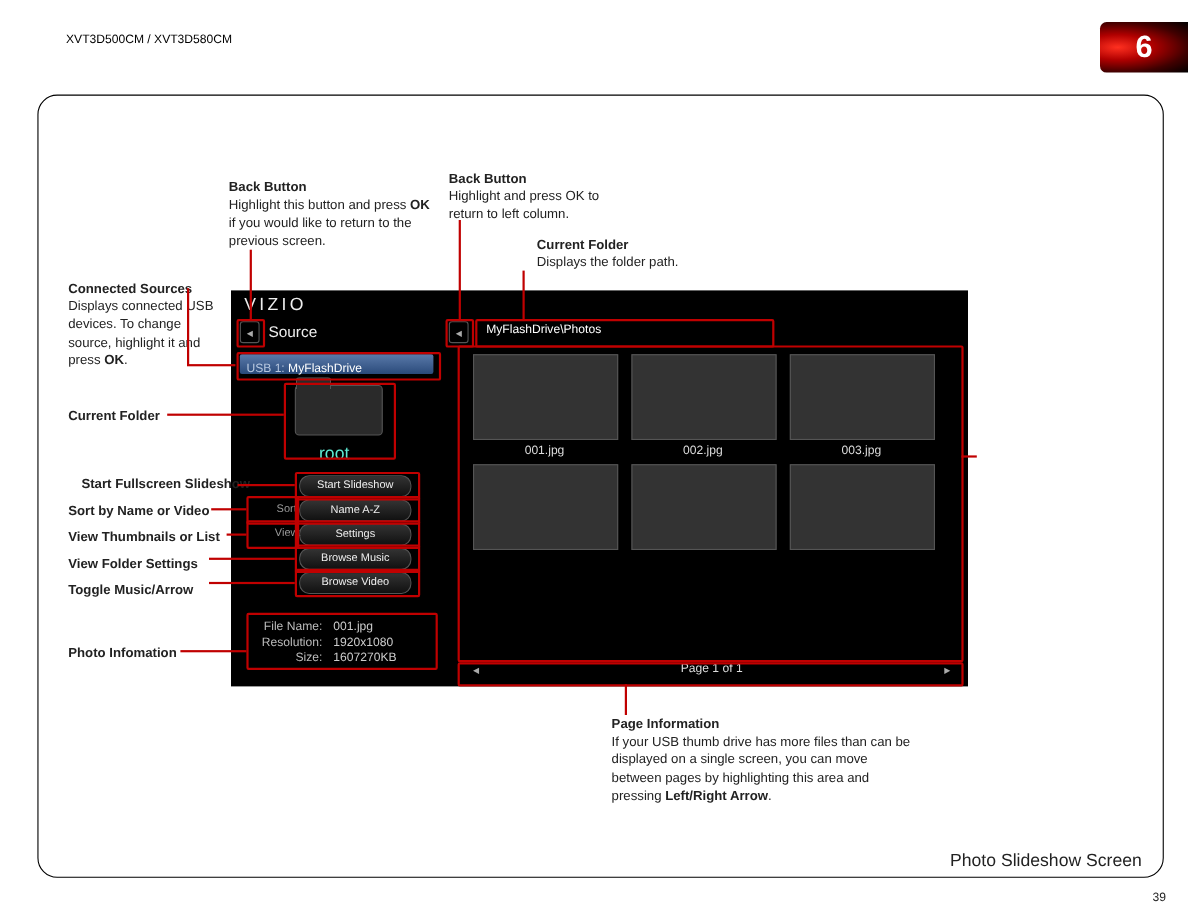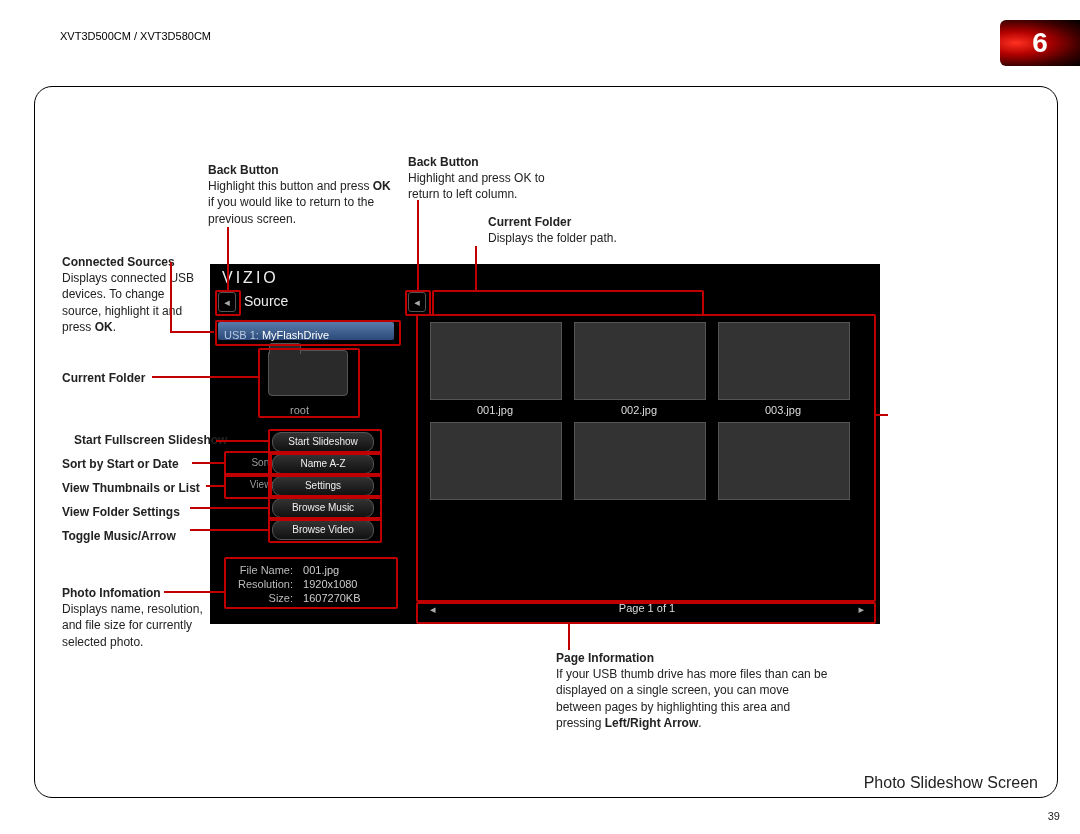--- a/index.html
+++ b/index.html
@@ -17,21 +17,21 @@
 
 .tv{position:absolute;top:264px;left:210px;width:670px;height:360px;background:#000;color:#ccc;font-size:11px}
 .tv .brand{position:absolute;top:5px;left:12px;font-size:16px;letter-spacing:3px;color:#eee}
 .tv .left-back{position:absolute;top:28px;left:8px;width:16px;height:18px;border:1px solid #555;border-radius:3px;display:flex;align-items:center;justify-content:center;color:#aaa}
 .tv .source-label{position:absolute;top:29px;left:34px;font-size:14px;color:#eee}
 .tv .source-row{position:absolute;top:58px;left:8px;width:176px;height:18px;background:linear-gradient(#5a7aaa,#2a4a7a);border-radius:2px;color:#fff;padding:7px 6px;box-sizing:border-box}
 .tv .source-row .dim{color:#b8c8e0}
 .tv .root-icon{position:absolute;top:86px;left:58px;width:78px;height:56px}
 .tv .root-icon .fold{width:78px;height:44px;background:#2a2a2a;border:1px solid #555;border-radius:4px;position:relative}
 .tv .root-icon .fold::before{content:"";position:absolute;top:-8px;left:0;width:30px;height:10px;background:#2a2a2a;border:1px solid #555;border-bottom:none;border-radius:3px 3px 0 0}
-.tv .root-label{position:absolute;top:140px;left:80px;color:#a3a3a3;font-size:11px}
+.tv .root-label{position:absolute;top:140px;left:80px;color:#5eead4;font-size:16px}
 
 .tv .opt{position:absolute;left:62px;width:100px;height:18px;border:1px solid #555;border-radius:9px;
   background:linear-gradient(#333,#111);text-align:center;line-height:17px;font-size:10px;color:#eee}
 .tv .opt-lbl{position:absolute;left:32px;width:40px;text-align:center;font-size:10px;color:#999}
 
 .tv .info{position:absolute;left:22px;bottom:18px;width:170px;height:44px;font-size:11px;color:#ccc}
 .tv .info td{padding:0 4px;white-space:nowrap}
 .tv .info .k{text-align:right;color:#bbb}
 
 
@@ -113,20 +113,21 @@
             </tr>
         <tr>
               <td class="k">Size:</td>
             <td>1607270KB</td>
             </tr>
       </tbody>
         </table>
     </div>
 
     <div class="pane-back">◂</div>
+    <div class="path">MyFlashDrive\Photos</div>
 
     <div class="thumbs">
       <div class="row">
         <div class="thumb">
             <div class="img sunset"></div>
             <div class="cap">001.jpg</div>
           </div>
         <div class="thumb">
             <div class="img snowy"></div>
             <div class="cap">002.jpg</div>
@@ -198,35 +199,34 @@
   <div class="lead v" style="top:262px;left:170px;height:70px"></div>
 
   <div class="ann" style="top:370px;left:62px;width:142px">
     <b>Current Folder</b>
   </div>
   <div class="lead h" style="top:376px;left:152px;width:106px"></div>
 
   <div class="ann" style="top:432px;left:74px;width:170px"><b>Start Fullscreen Slideshow</b></div>
   <div class="lead h" style="top:440px;left:216px;width:52px"></div>
 
-  <div class="ann" style="top:456px;left:62px;width:170px"><b>Sort by Start or Date</b></div>
+  <div class="ann" style="top:456px;left:62px;width:170px"><b>Sort by Name or Video</b></div>
   <div class="lead h" style="top:462px;left:192px;width:32px"></div>
 
   <div class="ann" style="top:480px;left:62px;width:170px"><b>View Thumbnails or List</b></div>
   <div class="lead h" style="top:485px;left:206px;width:18px"></div>
 
   <div class="ann" style="top:504px;left:62px;width:170px"><b>View Folder Settings</b></div>
   <div class="lead h" style="top:507px;left:190px;width:78px"></div>
 
   <div class="ann" style="top:528px;left:62px;width:170px"><b>Toggle Music/Arrow</b></div>
   <div class="lead h" style="top:529px;left:190px;width:78px"></div>
 
   <div class="ann" style="top:585px;left:62px;width:150px">
     <b>Photo Infomation</b><br>
-    <span>Displays name, resolution, and file size for currently selected photo.</span>
   </div>
   <div class="lead h" style="top:591px;left:164px;width:60px"></div>
 
   <div class="lead h" style="top:414px;left:874px;width:14px"></div>
 
   <div class="ann" style="top:650px;left:556px;width:280px">
     <b>Page Information</b><br>
     <span>If your USB thumb drive has more files than can be displayed on a single screen, you can move between pages by highlighting this area and pressing </span><b>Left/Right Arrow</b><span>.</span>
   </div>
   <div class="lead v" style="top:622px;left:568px;height:28px"></div>

